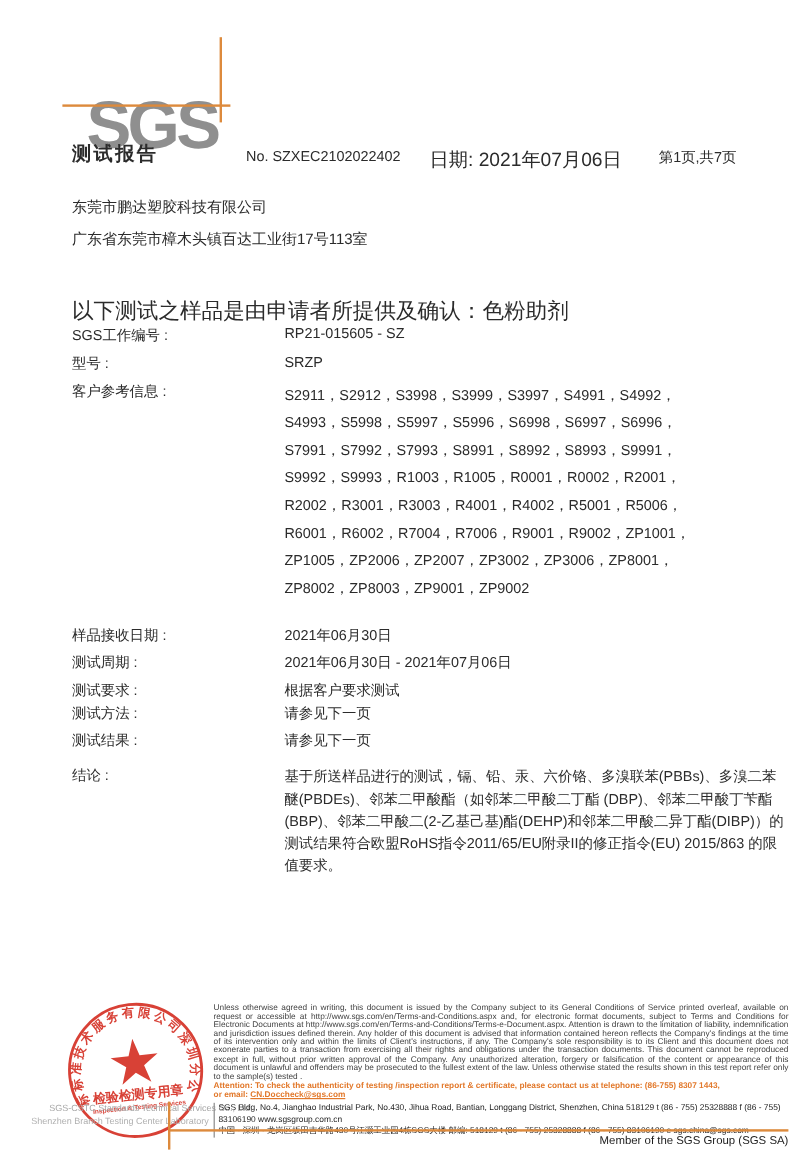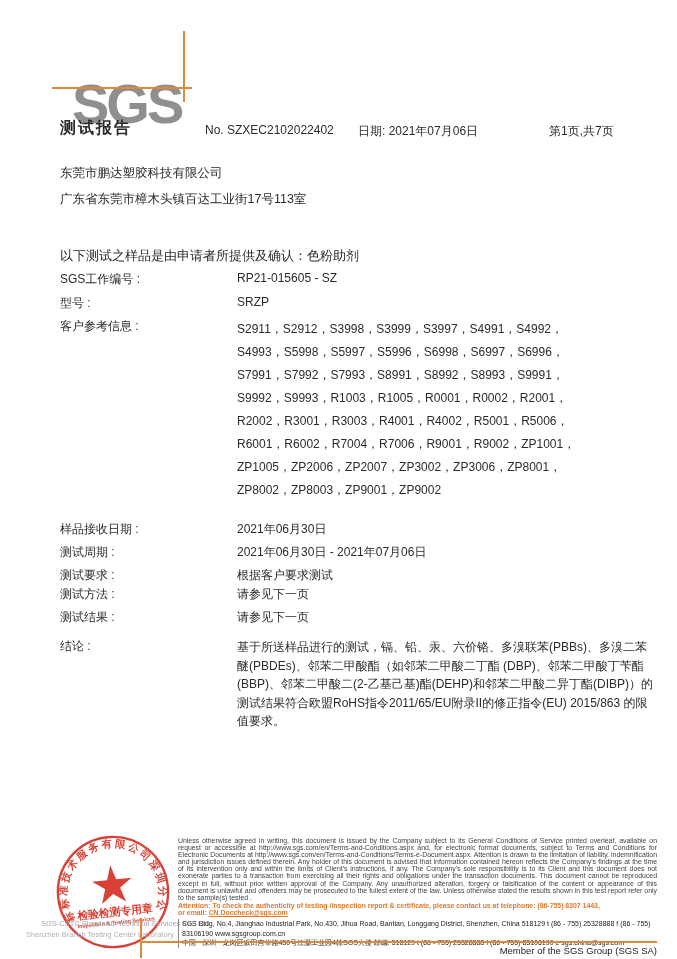--- a/index.html
+++ b/index.html
@@ -8,27 +8,27 @@
 
   
   .logo-text{position:absolute;left:72px;top:32px;font-size:56px;font-weight:700;
              letter-spacing:-3px;color:#8f8f8f;line-height:1;margin-top:44px;}
   .logo-hline{position:absolute;left:52px;top:87px;width:140px;height:2px;background:#dd8a3c;}
   .logo-vline{position:absolute;left:183px;top:31px;width:2px;height:71px;background:#dd8a3c;}
 
   
   .hdr-title{position:absolute;left:60px;top:118px;font-size:16px;font-weight:700;letter-spacing:2px;}
   .hdr-no{position:absolute;left:205px;top:123px;font-size:12px;}
-  .hdr-date{position:absolute;left:358px;top:123px;font-size:12px;}
+  .hdr-date{position:absolute;left:358px;top:123px;font-size:16px;}
   .hdr-page{position:absolute;left:521px;top:123px;font-size:12px;margin-left:28px;}
 
   
   .appl-name{position:absolute;left:60px;top:165px;font-size:12.5px;}
   .appl-addr{position:absolute;left:60px;top:191px;font-size:12.5px;}
-  .intro{position:absolute;left:60px;top:247px;font-size:13px;}
+  .intro{position:absolute;left:60px;top:247px;font-size:18px;}
 
   
   .row{position:absolute;left:60px;display:flex;font-size:12px;gap:12px;}
   .lbl{width:165px;flex:0 0 165px;}
   .val{width:420px;}
   .ref-lines div{line-height:23px;}
   .concl .val{line-height:18.5px;}
 
   
   .footer-text{position:absolute;left:178px;top:837px;width:479px;}

